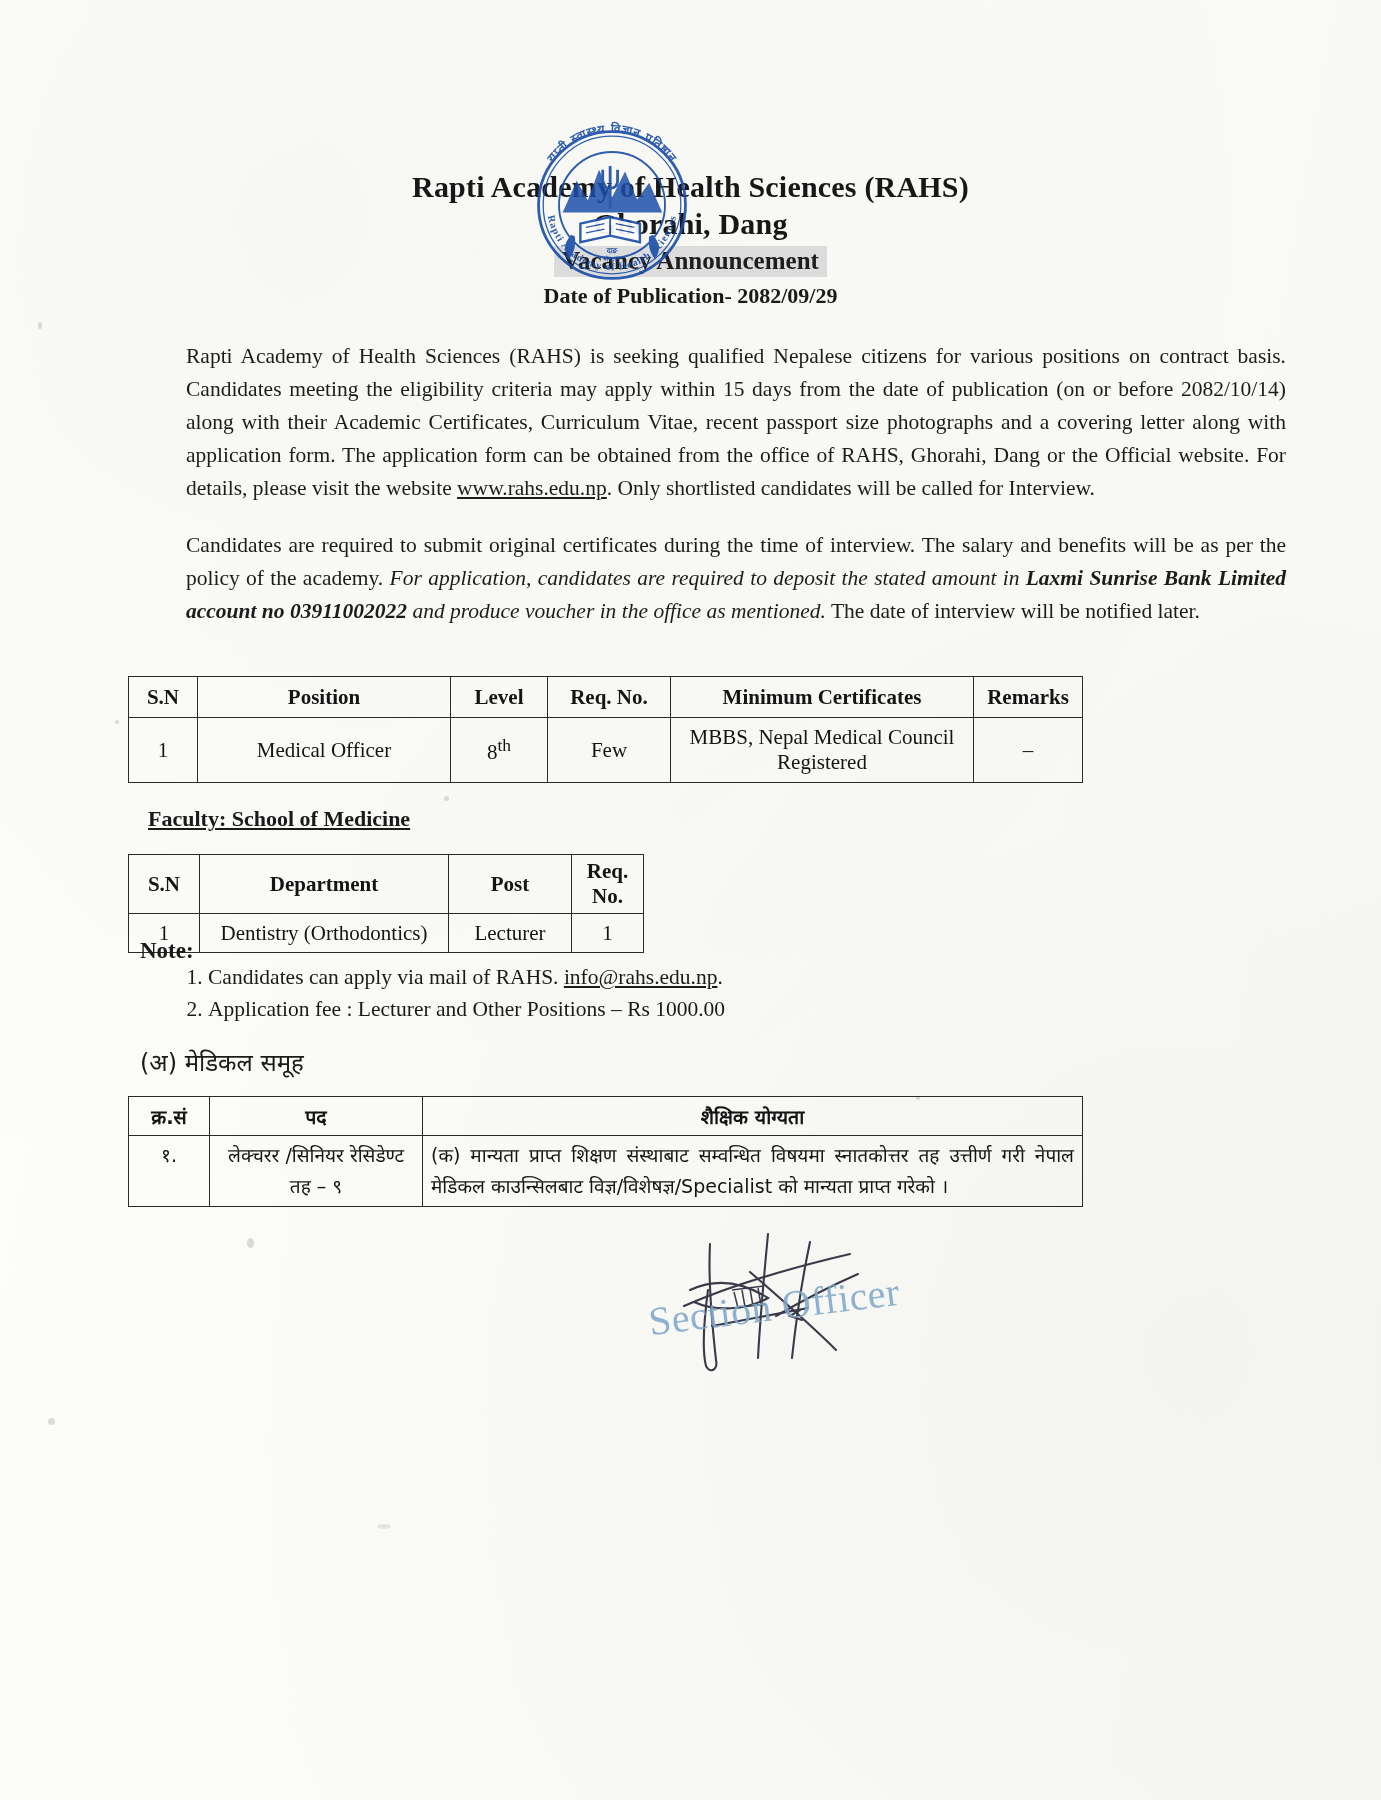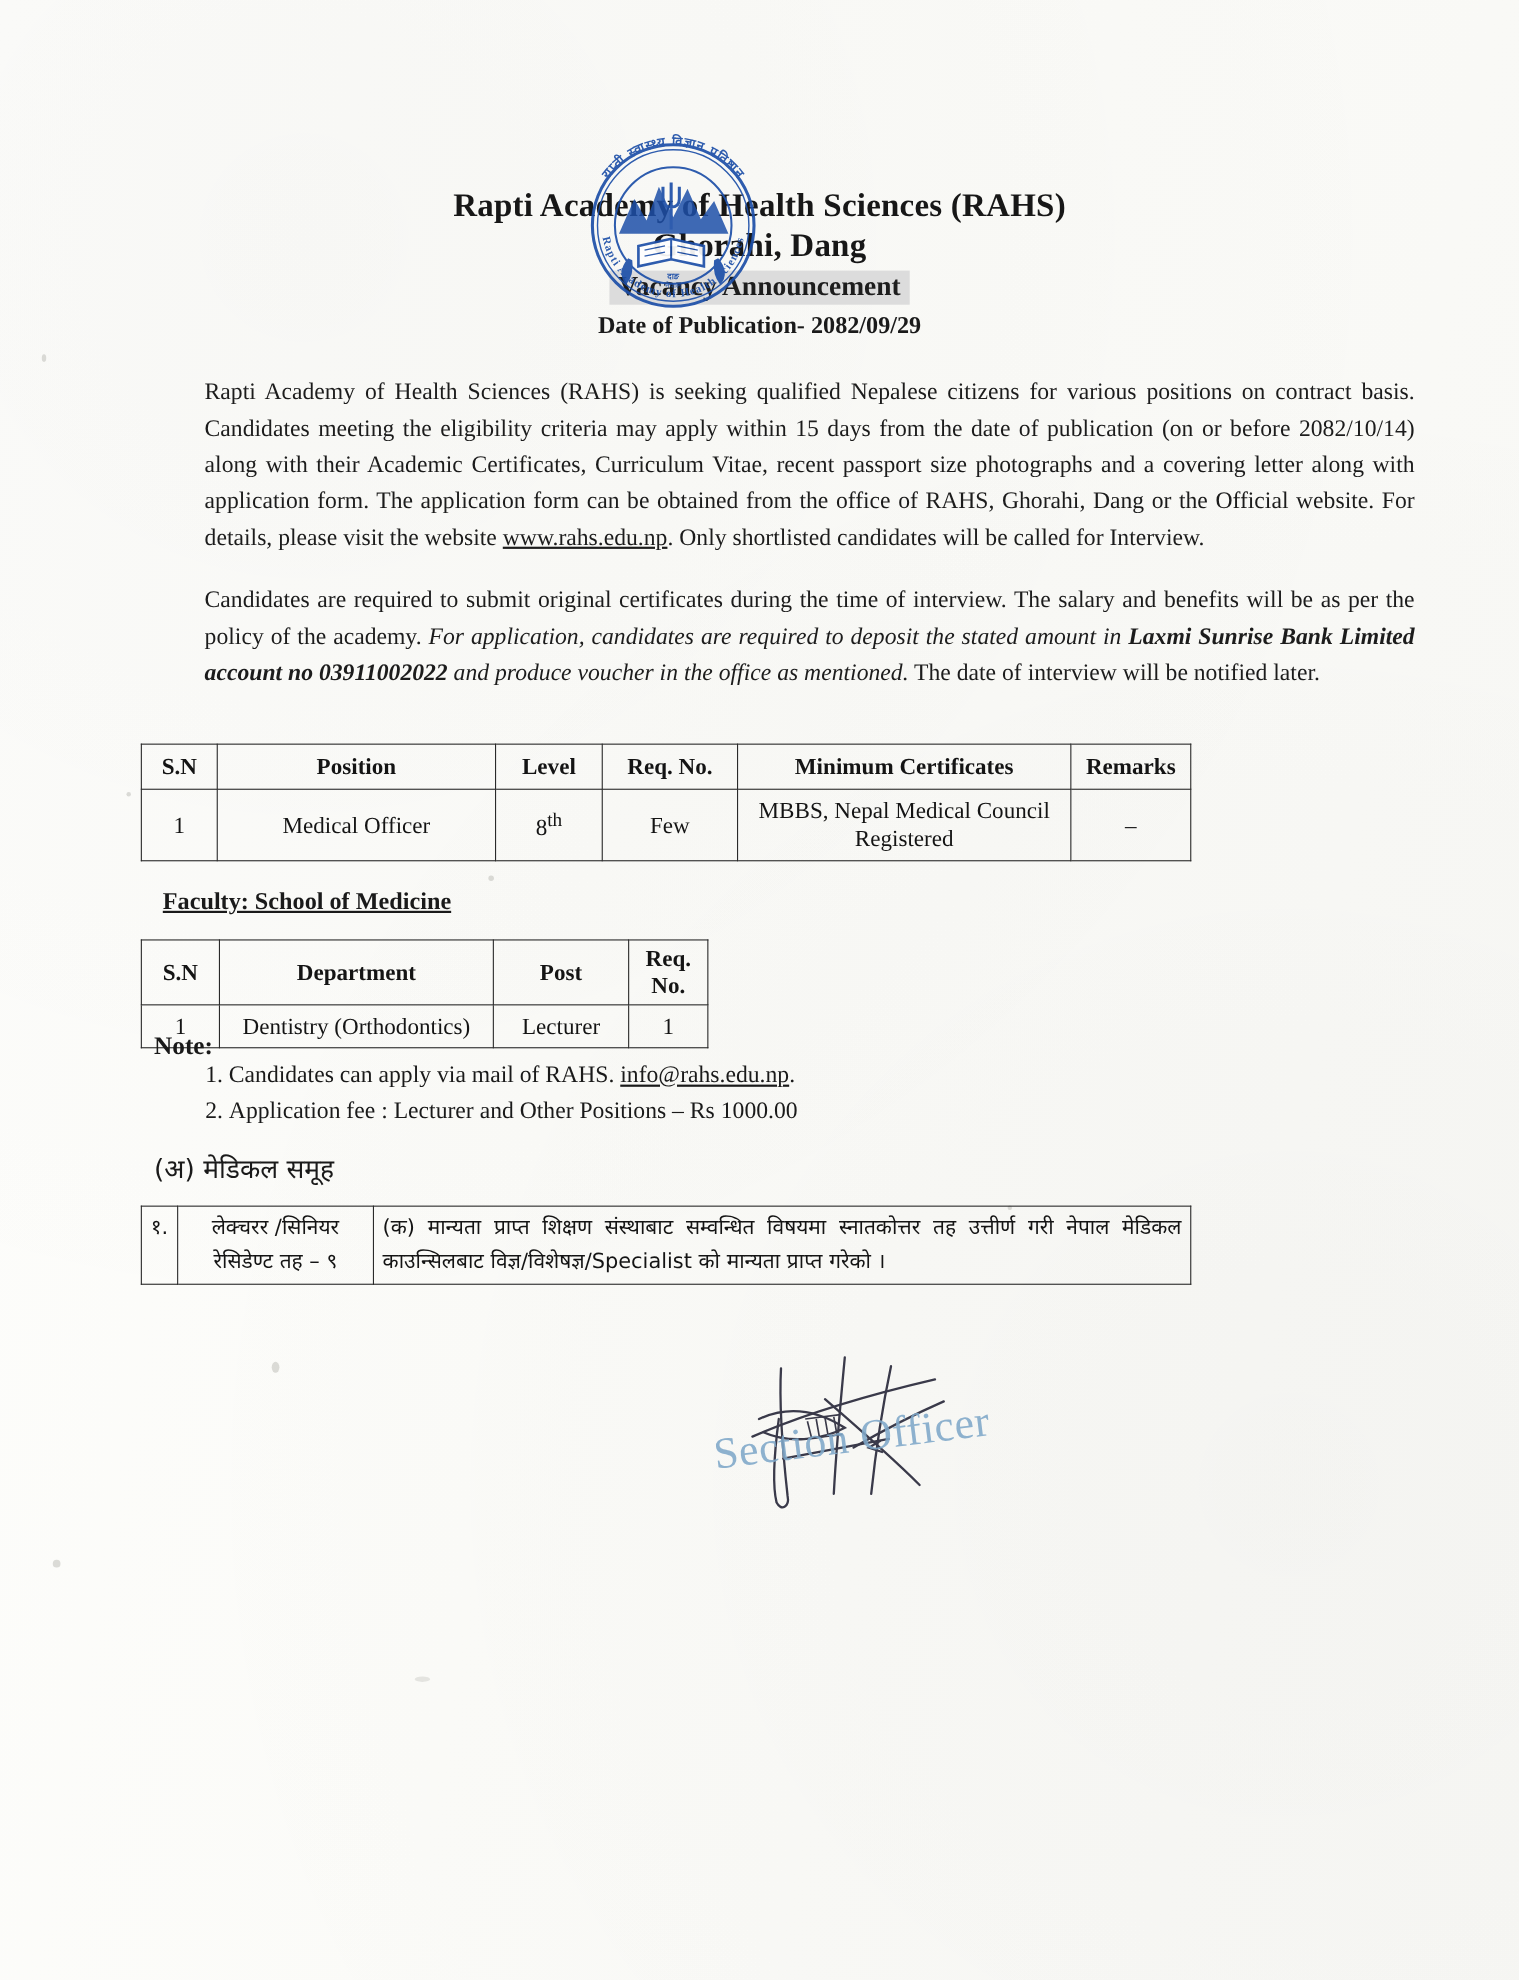--- a/index.html
+++ b/index.html
@@ -214,20 +214,25 @@
   <div class="note-head">Note:</div>
   <ol class="notes">
     <li><span>Candidates can apply via mail of RAHS.  </span><span class="u">info@rahs.edu.np</span><span>.</span></li>
     <li><span>Application fee : Lecturer and Other Positions – Rs 1000.00</span></li>
   </ol>
 
   <div class="nep-head">(अ) मेडिकल समूह</div>
 
   <table class="tbl3">
     <tbody>
+        <tr>
+      <th style="width:68px">क्र.सं</th>
+      <th style="width:200px">पद</th>
+      <th>शैक्षिक योग्यता</th>
+    </tr>
     <tr>
       <td class="c">१.</td>
       <td class="c">लेक्चरर /सिनियर रेसिडेण्ट तह – ९</td>
       <td class="qual">(क) मान्यता प्राप्त शिक्षण संस्थाबाट सम्वन्धित विषयमा स्नातकोत्तर तह उत्तीर्ण गरी नेपाल मेडिकल काउन्सिलबाट विज्ञ/विशेषज्ञ/Specialist को मान्यता प्राप्त गरेको ।</td>
     </tr>
   </tbody>
     </table>
 
   <div class="sig">
     <svg viewBox="0 0 260 150">

